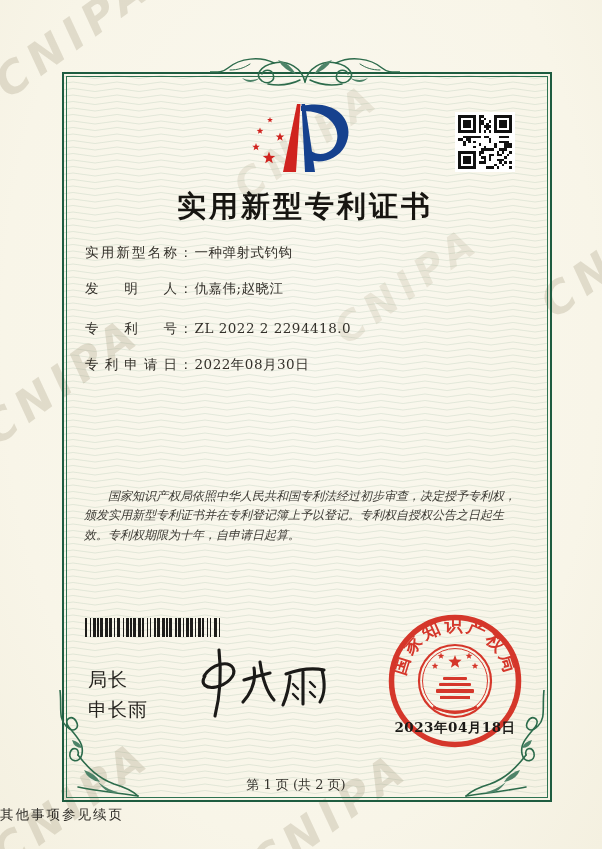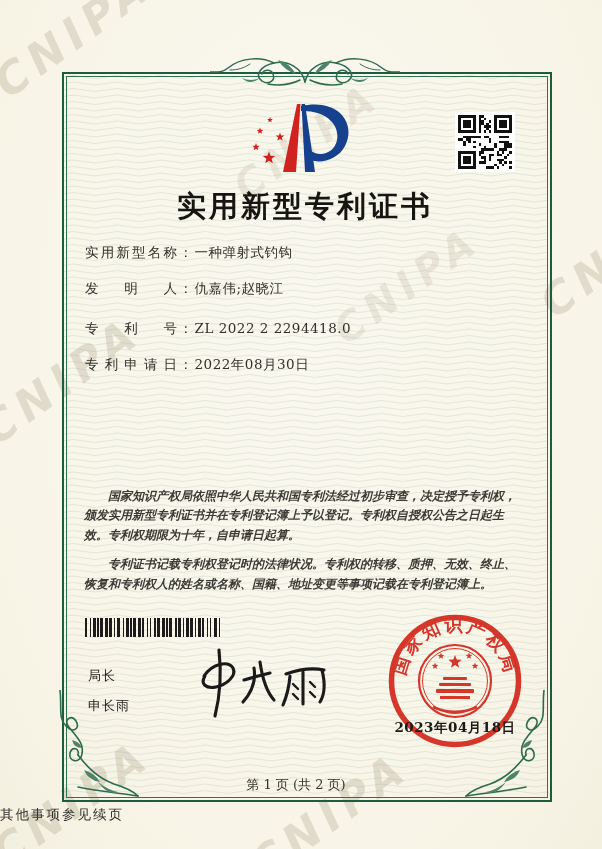--- a/index.html
+++ b/index.html
@@ -19,27 +19,27 @@
   .certno{position:absolute;left:85px;top:100px;font-size:13px;color:#2f2d28;z-index:3;letter-spacing:1px;}
   .title{position:absolute;left:62px;top:187px;width:486px;text-align:center;
          font-size:29px;font-weight:700;letter-spacing:3px;color:#171511;z-index:3;}
   .frow{position:absolute;left:85px;width:440px;font-size:13.5px;color:#33302a;z-index:3;white-space:nowrap;}
   .flabel{display:inline-block;width:92px;text-align:justify;text-align-last:justify;vertical-align:top;}
   .fcolon{display:inline-block;margin:0 2px 0 2px;}
   .fvalue{letter-spacing:.5px;}
   .glabel{display:inline-block;width:84px;text-align:justify;text-align-last:justify;vertical-align:top;}
   .paras{position:absolute;left:84px;top:487px;width:438px;z-index:3;color:#3c3a34;
          font-size:12px;line-height:1.62;font-style:italic;}
-  .paras p{margin:0 0 10px 0;text-indent:2em;font-weight:bold;}
+  .paras p{margin:0 0 10px 0;text-indent:2em;}
   #barcode{position:absolute;left:85px;top:618px;width:153px;height:19px;display:flex;
            overflow:hidden;z-index:3;}
   .bc-bar{height:100%;background:#1d1c1a;flex:none;}
   .bc-gap{height:100%;flex:none;}
   .director{position:absolute;left:88px;z-index:3;font-family:Liberation Mono, monospace;
-            font-size:13px;color:#24221e;letter-spacing:1px;}
+            font-size:19px;color:#24221e;letter-spacing:1px;}
   #sig{position:absolute;left:182px;top:642px;z-index:4;}
   #seal{position:absolute;left:385px;top:611px;z-index:4;}
   .sealdate{position:absolute;left:385px;top:719px;width:140px;text-align:center;z-index:5;
             font-size:13.5px;font-weight:700;color:#1b1a17;letter-spacing:.5px;}
   .pageno{position:absolute;left:62px;top:776px;width:436px;text-align:center;
           font-size:13px;color:#35332d;z-index:3;padding-left:16px;}
   .contnote{position:absolute;left:0;top:806px;width:522px;text-align:left;
             font-size:13.5px;color:#2f2d28;z-index:3;letter-spacing:2px;}
   #qr{position:absolute;left:455px;top:112px;width:54px;height:54px;background:#fff;
       padding:3px;display:grid;grid-template-columns:repeat(21,1fr);grid-template-rows:repeat(21,1fr);z-index:3;}
@@ -673,21 +673,20 @@
   </div>
   <div class="frow" style="top:320px;">
     <span class="flabel">专利号</span><span class="fcolon">：</span><span class="fvalue">ZL 2022 2 2294418.0</span>
   </div>
   <div class="frow" style="top:356px;">
     <span class="flabel">专利申请日</span><span class="fcolon">：</span><span class="fvalue">2022年08月30日</span>
   </div>
 
   <div class="paras">
     <p>国家知识产权局依照中华人民共和国专利法经过初步审查，决定授予专利权，颁发实用新型专利证书并在专利登记簿上予以登记。专利权自授权公告之日起生效。专利权期限为十年，自申请日起算。</p>
-    <p>专利证书记载专利权登记时的法律状况。专利权的转移、质押、无效、终止、恢复和专利权人的姓名或名称、国籍、地址变更等事项记载在专利登记簿上。</p>
   </div>
 
   <div id="barcode">
       <div class="bc-bar" style="width: 1.5px;"></div>
       <div class="bc-gap" style="width: 3px;"></div>
       <div class="bc-bar" style="width: 1.5px;"></div>
       <div class="bc-gap" style="width: 1.5px;"></div>
       <div class="bc-bar" style="width: 3px;"></div>
       <div class="bc-gap" style="width: 1.5px;"></div>
       <div class="bc-bar" style="width: 1.5px;"></div>

